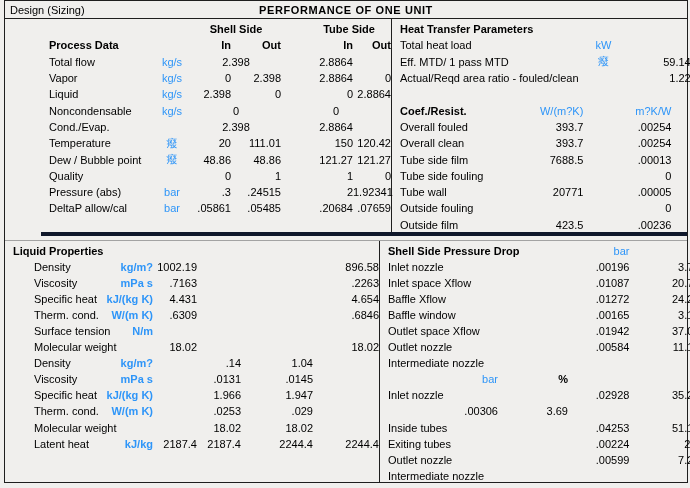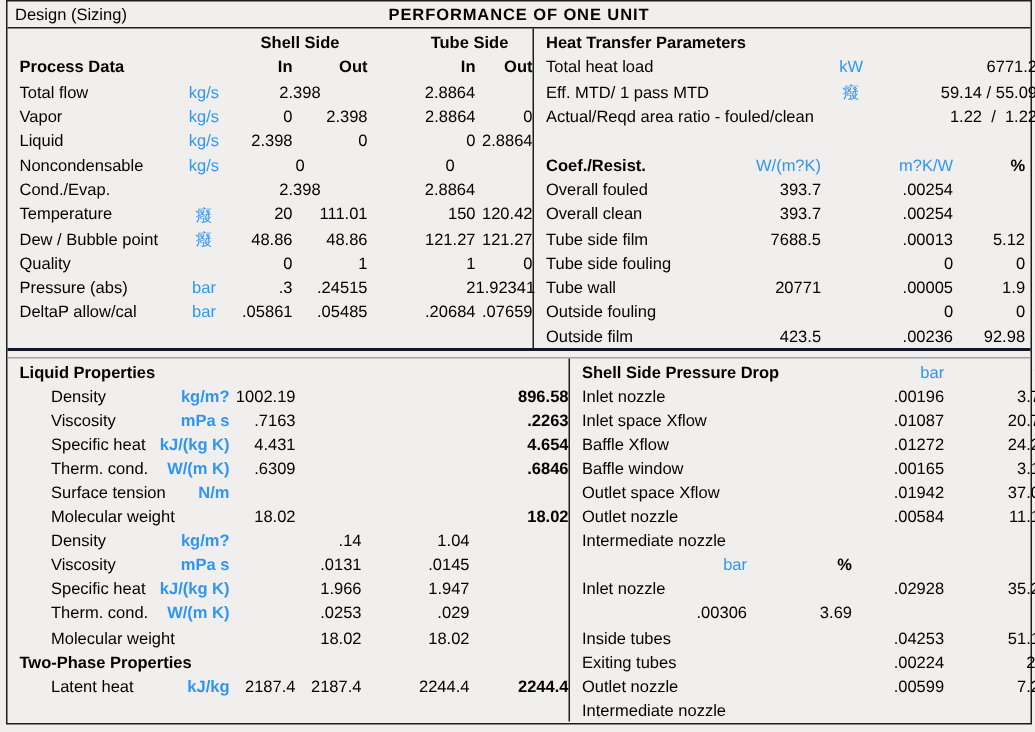--- a/index.html
+++ b/index.html
@@ -22,21 +22,21 @@
     border-bottom:1px solid #1E1E1E;
     display:flex;align-items:center;
   }
   .design{padding-left:5px;position:relative;z-index:2;}
   .title{
     position:absolute;left:0;right:0;top:0;bottom:0;
     display:flex;align-items:center;justify-content:center;
     font-weight:bold;letter-spacing:0.6px;
   }
   .sec{display:flex;}
-  .sec-top{height:213px;border-bottom:2px solid #0f172a;}
+  .sec-top{height:213px;border-bottom:4px solid #0f172a;margin-left:36px;}
   .gapstrip{height:4px;}
   .sec-bottom{height:242px;border-top:1px solid #a3a3a3;}
   .panel{box-sizing:border-box;}
   .panel.left{width:382px;border-right:1px solid #1E1E1E;}
   .panel.right{flex:1;}
   .tbl{width:100%;height:100%;box-sizing:border-box;padding:2px 0 0 8px;}
   .row{display:flex;align-items:center;}
   .sec-top .row{height:16.3px;}
   .sec-bottom .row{height:16.05px;}
   .cell{display:block;flex:none;white-space:pre;box-sizing:border-box;}
@@ -60,21 +60,21 @@
   .t-heat .hval{width:104px;text-align:right;padding-right:2px;}
   .t-heat .r1{width:100px;text-align:right;}
   .t-heat .r2{width:88px;text-align:right;}
   .t-heat .r3{width:58px;text-align:right;padding-right:10px;}
   
   .t-props .label{width:70px;padding-left:21px;}
   .t-props .unit{width:70px;text-align:right;font-weight:bold;}
   .t-props .w1{width:44px;text-align:right;}
   .t-props .w2{width:44px;text-align:right;}
   .t-props .w3{width:72px;text-align:right;}
-  .t-props .w4{width:66px;text-align:right;font-weight:bold;}
+  .t-props .w4{width:66px;text-align:right;}
   
   .t-pressure .plabel{flex:1;}
   .t-pressure .pv{width:110px;text-align:right;}
   .t-pressure .pp{width:84px;text-align:right;padding-right:14px;}
 </style>
 </head>
 <body>
 
 <div class="frame">
   <div class="titlebar">
@@ -340,23 +340,20 @@
           </div>
           <div class="row">
             <span class="cell label">Molecular weight</span>
             <span class="cell unit"></span>
             <span class="cell w1"></span>
             <span class="cell w2">18.02</span>
             <span class="cell w3">18.02</span>
             <span class="cell w4"></span>
           </div>
           <div class="row">
-            <span class="cell hfull hb">Two-Phase Properties</span>
-          </div>
-          <div class="row">
             <span class="cell label">Latent heat</span>
             <span class="cell unit blue">kJ/kg</span>
             <span class="cell w1">2187.4</span>
             <span class="cell w2">2187.4</span>
             <span class="cell w3">2244.4</span>
             <span class="cell w4">2244.4</span>
           </div>
         </div>
     </div>
     <div class="panel right">

